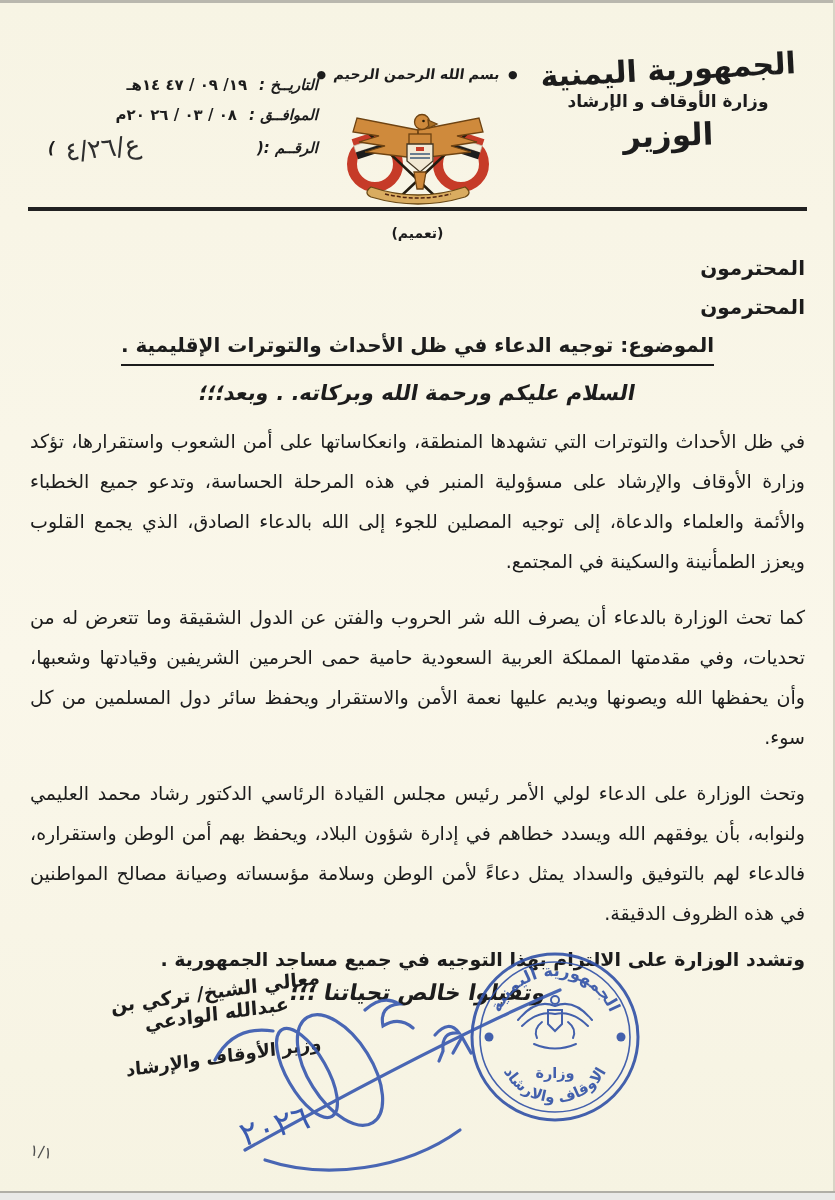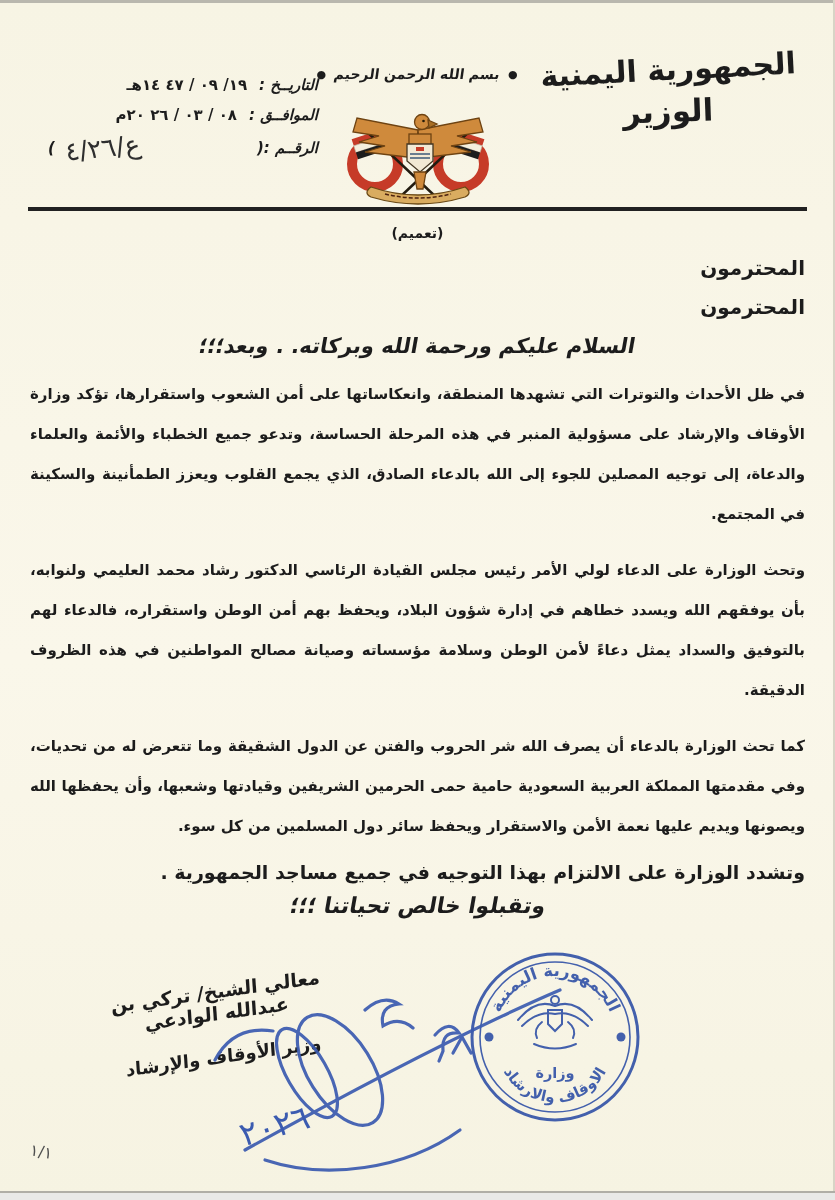--- a/index.html
+++ b/index.html
@@ -38,21 +38,21 @@
 
   
   .letter-body{position:absolute;top:225px;left:30px;right:30px;}
   .circular-heading{text-align:center;font-size:14px;font-weight:700;}
   .addressee-row{display:flex;justify-content:space-between;align-items:baseline;font-size:20px;font-weight:700;margin-top:15px;}
   .subject-row{text-align:center;margin-top:14px;}
   .subject{display:inline-block;font-size:20px;font-weight:700;border-bottom:2.5px solid #1c1c1c;padding-bottom:7px;}
   .salutation-row{text-align:center;margin-top:15px;}
   .script{display:inline-block;transform:skewX(-10deg);font-weight:700;}
   .salutation-row .script{font-size:21px;}
-  .para{font-size:15px;font-weight:700;line-height:40px;text-align:justify;margin:16px 0 0 0;}
+  .para{font-size:19px;font-weight:400;line-height:40px;text-align:justify;margin:16px 0 0 0;}
   .closing-directive{font-size:19px;font-weight:700;margin-top:15px;}
   .closing-salutation-row{text-align:center;margin-top:10px;}
   .closing-salutation-row .script{font-size:22px;}
 
   
   .signature-block{position:absolute;top:980px;left:88px;width:262px;text-align:center;transform:rotate(-8deg);}
   .signatory-name{font-size:19px;font-weight:700;transform:skewX(-4deg);}
   .signatory-title{font-size:18px;font-weight:700;margin-top:22px;transform:skewX(-4deg);}
 
   .stamp{position:absolute;left:468px;top:950px;width:174px;height:174px;opacity:.92;}
@@ -62,20 +62,21 @@
 </style>
 </head>
 <body>
 
 <div class="page">
 
   <div class="edge-top"></div>
 
   <div class="ministry-block">
     <div class="republic-title">الجمهورية اليمنية</div>
+    <div class="ministry-name">وزارة الأوقاف و الإرشاد</div>
     <div class="minister-title">الوزير</div>
   </div>
 
   <div class="bismillah">
     <span class="orn-dot">●</span>
     <span class="bismillah-text">بسم الله الرحمن الرحيم</span>
     <span class="orn-dot">●</span>
   </div>
 
   <svg class="emblem" viewBox="0 0 146 112">
@@ -140,28 +141,31 @@
   <main class="letter-body">
     <div class="circular-heading">(تعميم)</div>
 
     <div class="addressee-row">
       <span class="honorific">المحترمون</span>
     </div>
     <div class="addressee-row">
       <span class="honorific">المحترمون</span>
     </div>
 
+    <div class="subject-row">
+      <span class="subject">الموضوع: توجيه الدعاء في ظل الأحداث والتوترات الإقليمية .</span>
+    </div>
 
     <div class="salutation-row">
       <span class="script">السلام عليكم ورحمة الله وبركاته. . وبعد؛؛؛</span>
     </div>
 
     <p class="para">في ظل الأحداث والتوترات التي تشهدها المنطقة، وانعكاساتها على أمن الشعوب واستقرارها، تؤكد وزارة الأوقاف والإرشاد على مسؤولية المنبر في هذه المرحلة الحساسة، وتدعو جميع الخطباء والأئمة والعلماء والدعاة، إلى توجيه المصلين للجوء إلى الله بالدعاء الصادق، الذي يجمع القلوب ويعزز الطمأنينة والسكينة في المجتمع.</p>
+    <p class="para">كما تحث الوزارة بالدعاء أن يصرف الله شر الحروب والفتن عن الدول الشقيقة وما تتعرض له من تحديات، وفي مقدمتها المملكة العربية السعودية حامية حمى الحرمين الشريفين وقيادتها وشعبها، وأن يحفظها الله ويصونها ويديم عليها نعمة الأمن والاستقرار ويحفظ سائر دول المسلمين من كل سوء.</p>
     <p class="para">وتحث الوزارة على الدعاء لولي الأمر رئيس مجلس القيادة الرئاسي الدكتور رشاد محمد العليمي ولنوابه، بأن يوفقهم الله ويسدد خطاهم في إدارة شؤون البلاد، ويحفظ بهم أمن الوطن واستقراره، فالدعاء لهم بالتوفيق والسداد يمثل دعاءً لأمن الوطن وسلامة مؤسساته وصيانة مصالح المواطنين في هذه الظروف الدقيقة.</p>
-    <p class="para">كما تحث الوزارة بالدعاء أن يصرف الله شر الحروب والفتن عن الدول الشقيقة وما تتعرض له من تحديات، وفي مقدمتها المملكة العربية السعودية حامية حمى الحرمين الشريفين وقيادتها وشعبها، وأن يحفظها الله ويصونها ويديم عليها نعمة الأمن والاستقرار ويحفظ سائر دول المسلمين من كل سوء.</p>
 
     <div class="closing-directive">وتشدد الوزارة على الالتزام بهذا التوجيه في جميع مساجد الجمهورية .</div>
 
     <div class="closing-salutation-row">
       <span class="script">وتقبلوا خالص تحياتنا ؛؛؛</span>
     </div>
   </main>
 
   <div class="signature-block">
     <div class="signatory-name">معالي الشيخ/ تركي بن عبدالله الوادعي</div>

